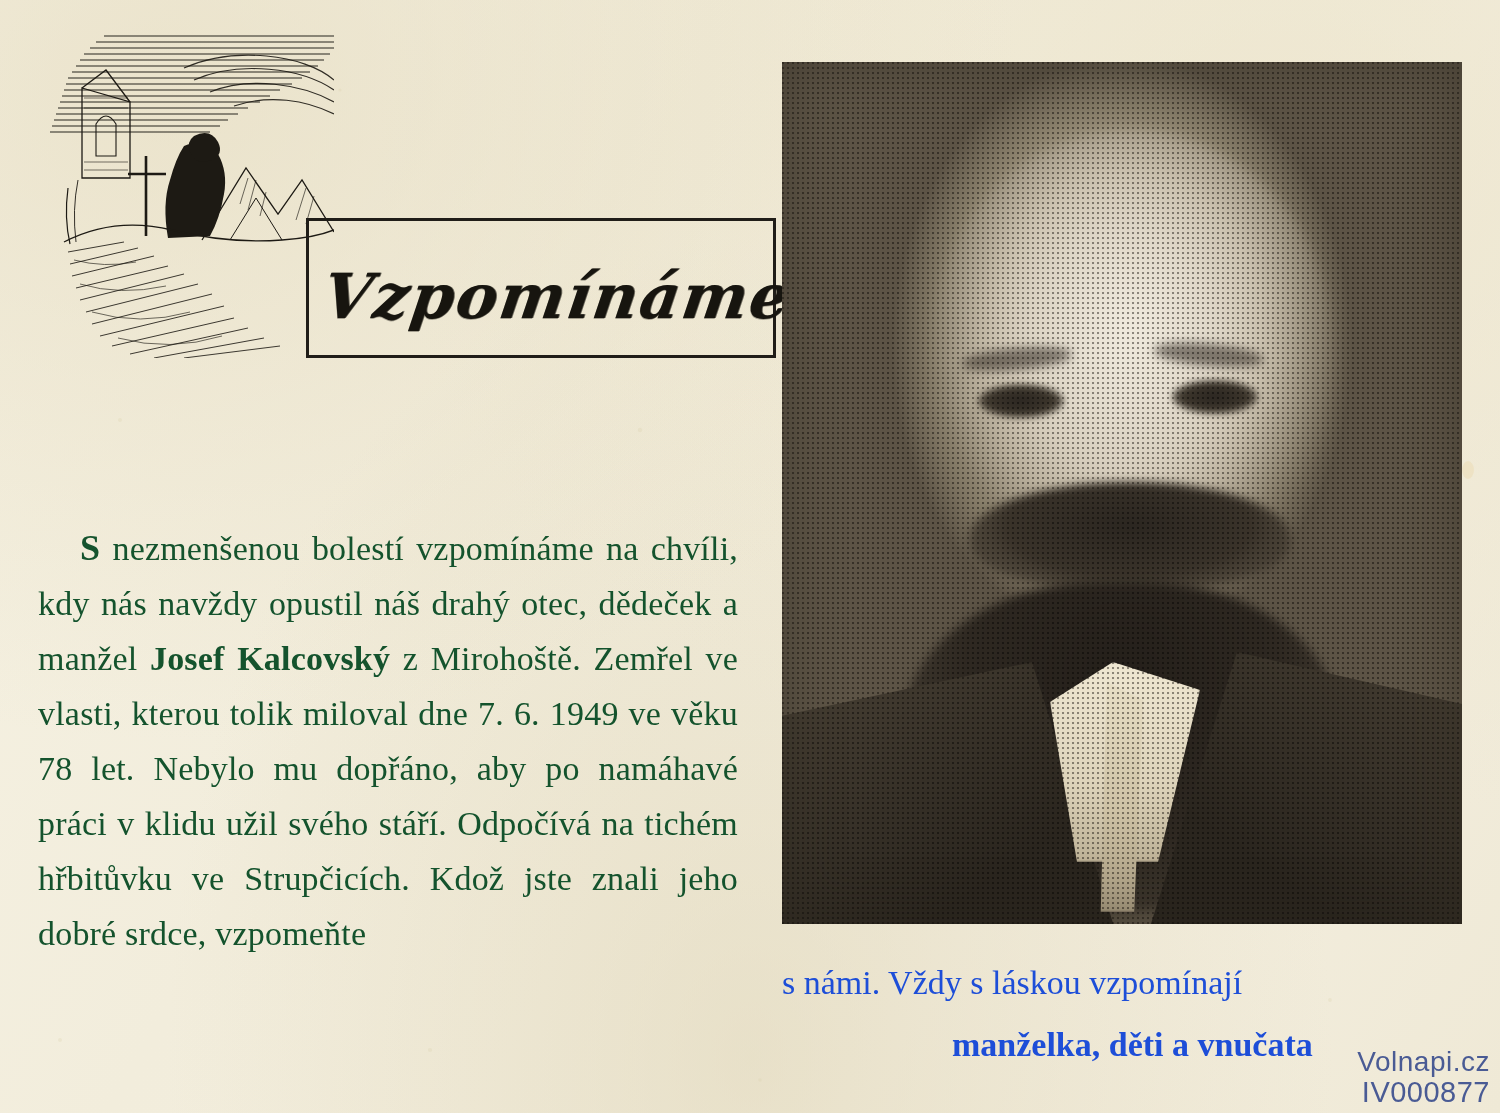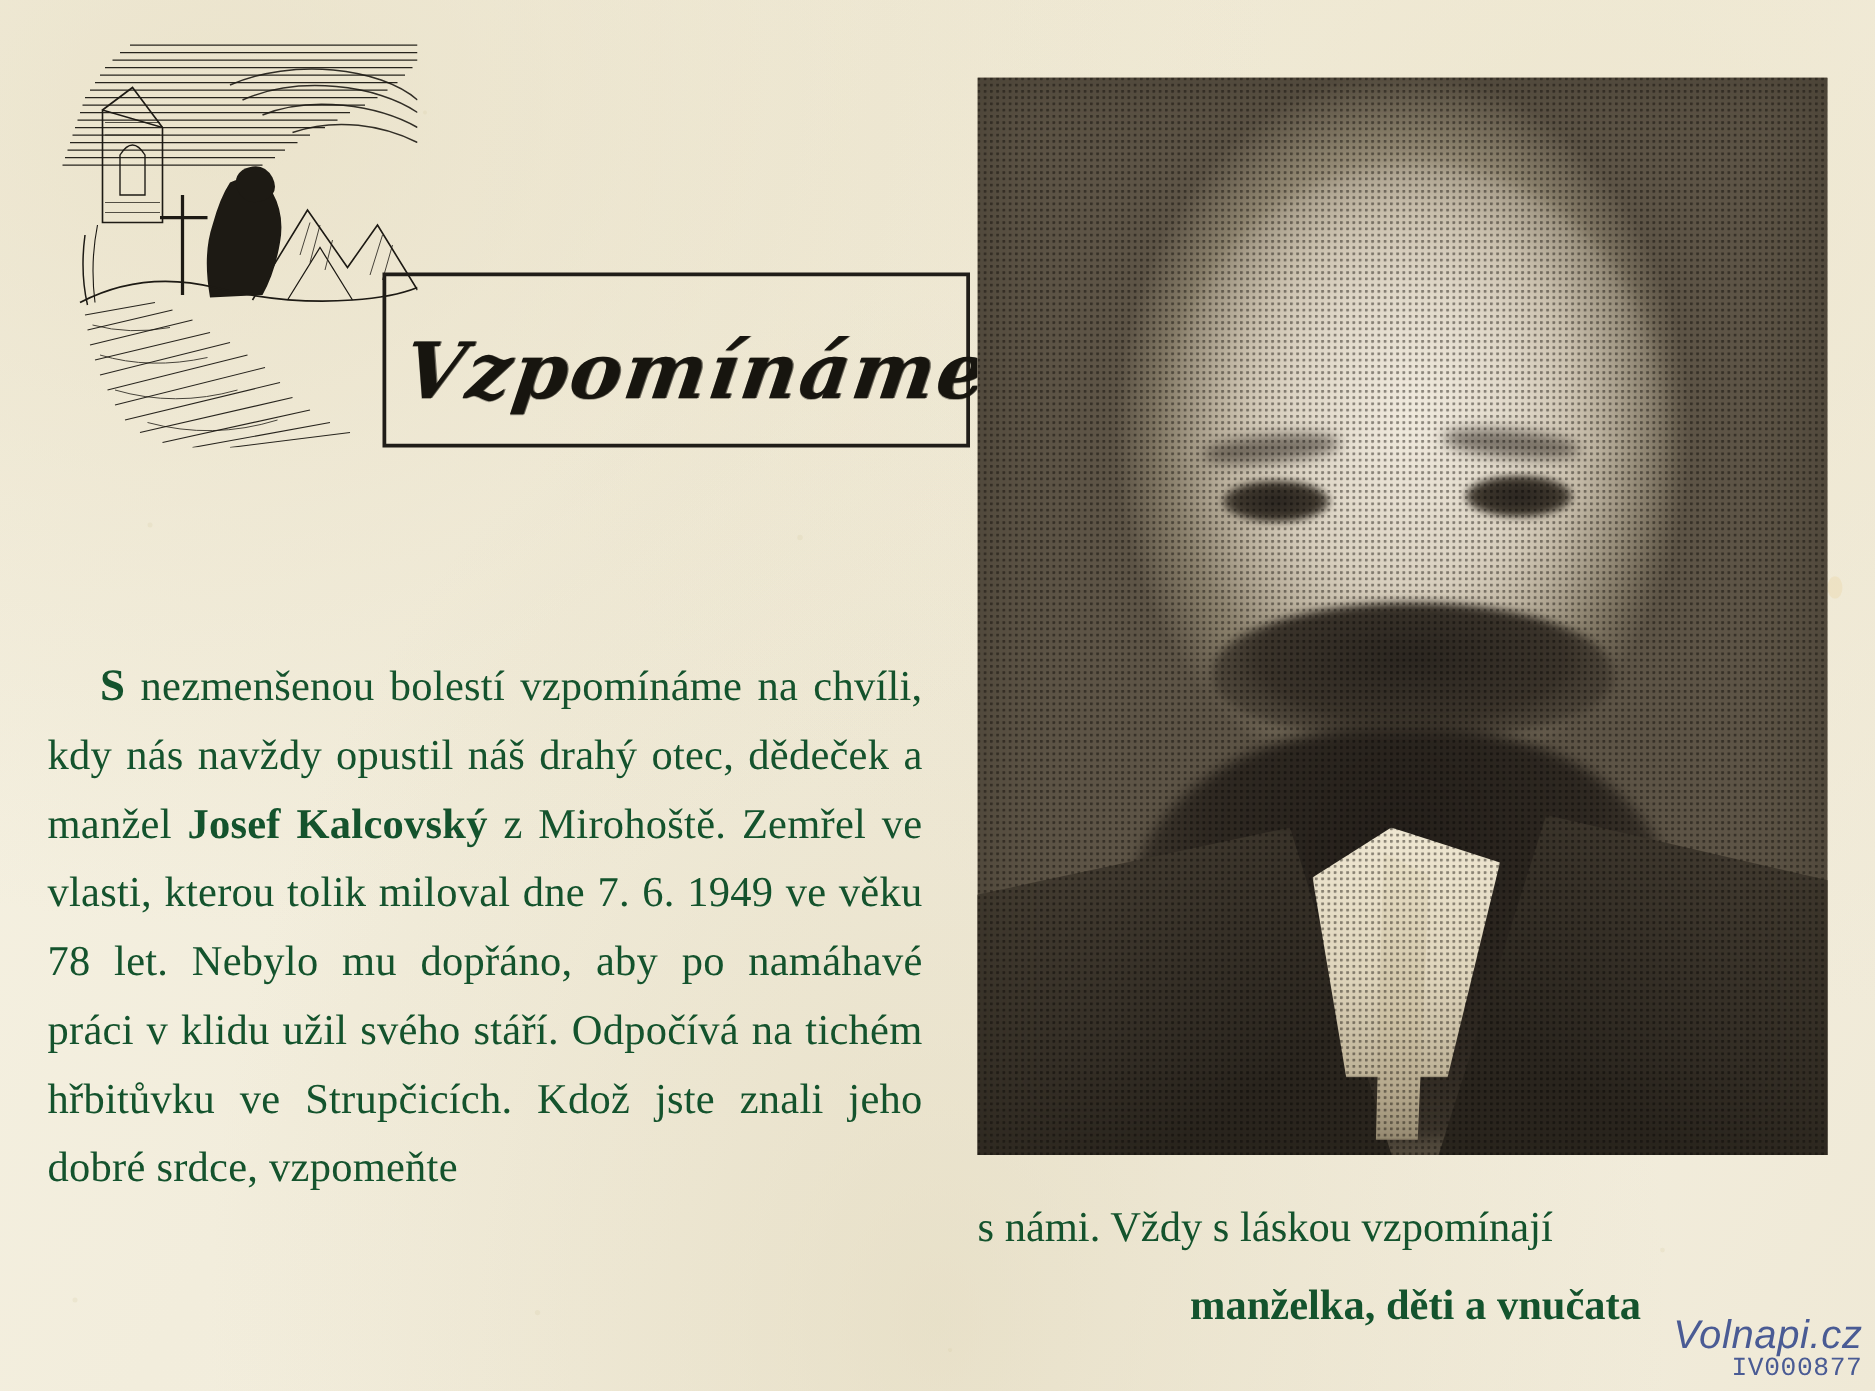--- a/index.html
+++ b/index.html
@@ -228,40 +228,40 @@
   }
 
   
   #caption {
     position: absolute;
     left: 782px;
     top: 952px;
     width: 700px;
     font-size: 34px;
     line-height: 62px;
-    color: #14532d;
+    color: #1d4ed8;
   }
   #caption-line2 {
     font-weight: 700;
     padding-left: 170px;
   }
 
   
   #watermark {
     position: absolute;
     right: 10px;
     bottom: 6px;
     text-align: right;
     font-family: "Liberation Sans", sans-serif;
     color: #3c4f8f;
     line-height: 1.05;
     opacity: .92;
   }
-  #watermark-site { font-size: 32px; letter-spacing: .5px; font-style: italic; }
-  #watermark-id { font-size: 21px; letter-spacing: .5px; font-family: Liberation Mono, monospace; }
+  #watermark-site { font-size: 28px; letter-spacing: .5px; }
+  #watermark-id { font-size: 29px; letter-spacing: .5px; }
 </style>
 </head>
 <body>
 
 <div id="page">
 
   <div id="paper-texture"></div>
 
   <svg id="paper-specks" viewBox="0 0 1500 1113" preserveAspectRatio="none">
     <g fill="#d8cda8" opacity="0.5">

